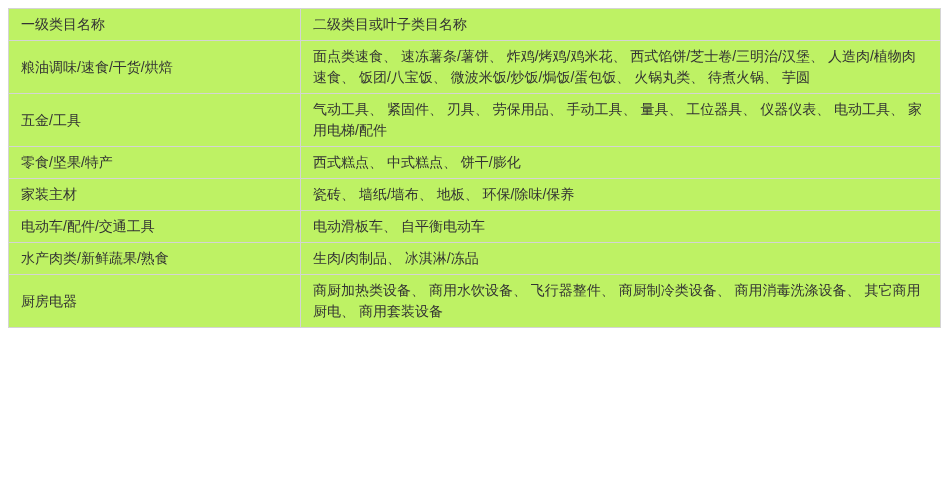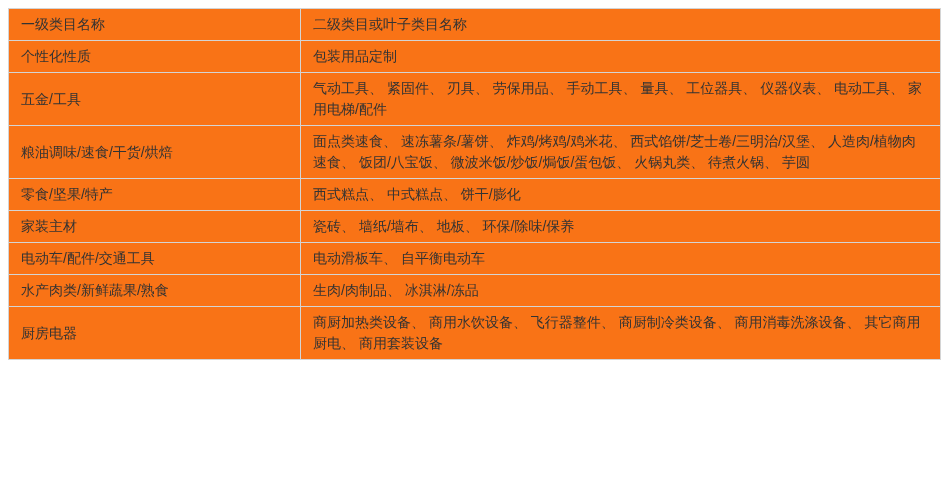--- a/index.html
+++ b/index.html
@@ -13,21 +13,21 @@
     overflow: hidden;
     font-family: "Liberation Sans", "DejaVu Sans", sans-serif;
   }
   .page {
     padding: 8px;
   }
   table.category-table {
     border-collapse: collapse;
     width: 932px;
     table-layout: fixed;
-    background: #f97316;
+    background: #bef264;
   }
   col.c1 { width: 292px; }
   col.c2 { width: 640px; }
   th, td {
     border: 1px solid #d4d4d4;
     padding: 5px 12px;
     font-size: 14px;
     line-height: 21px;
     color: #333333;
     font-weight: normal;
@@ -46,30 +46,26 @@
       <col class="c2">
     </colgroup>
     <thead>
       <tr>
         <th>一级类目名称</th>
         <th>二级类目或叶子类目名称</th>
       </tr>
     </thead>
     <tbody>
       <tr>
-        <td>个性化性质</td>
-        <td>包装用品定制</td>
+        <td>粮油调味/速食/干货/烘焙</td>
+        <td>面点类速食、 速冻薯条/薯饼、 炸鸡/烤鸡/鸡米花、 西式馅饼/芝士卷/三明治/汉堡、 人造肉/植物肉速食、 饭团/八宝饭、 微波米饭/炒饭/焗饭/蛋包饭、 火锅丸类、 待煮火锅、 芋圆</td>
       </tr>
       <tr>
         <td>五金/工具</td>
         <td>气动工具、 紧固件、 刃具、 劳保用品、 手动工具、 量具、 工位器具、 仪器仪表、 电动工具、 家用电梯/配件</td>
-      </tr>
-      <tr>
-        <td>粮油调味/速食/干货/烘焙</td>
-        <td>面点类速食、 速冻薯条/薯饼、 炸鸡/烤鸡/鸡米花、 西式馅饼/芝士卷/三明治/汉堡、 人造肉/植物肉速食、 饭团/八宝饭、 微波米饭/炒饭/焗饭/蛋包饭、 火锅丸类、 待煮火锅、 芋圆</td>
       </tr>
       <tr>
         <td>零食/坚果/特产</td>
         <td>西式糕点、 中式糕点、 饼干/膨化</td>
       </tr>
       <tr>
         <td>家装主材</td>
         <td>瓷砖、 墙纸/墙布、 地板、 环保/除味/保养</td>
       </tr>
       <tr>

